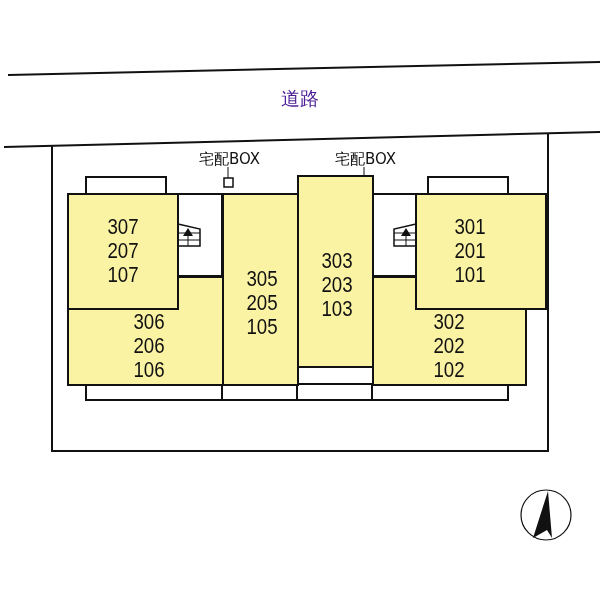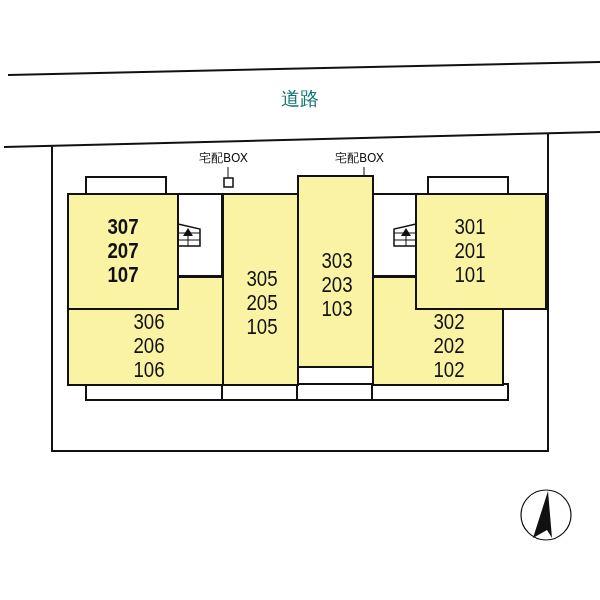--- a/index.html
+++ b/index.html
@@ -1,19 +1,19 @@
 <!DOCTYPE html>
 <html><head>
 <meta charset="utf-8">
 <style>
   html,body{margin:0;padding:0;background:#fff;}
   body{width:600px;height:600px;position:relative;overflow:hidden;font-family:"DejaVu Sans","Liberation Sans",sans-serif;}
   svg{position:absolute;left:0;top:0;}
-  .road-label{position:absolute;left:270px;top:86px;width:60px;text-align:center;font-size:19px;color:#0f766e;}
-  .box-label{position:absolute;font-size:12px;color:#111;white-space:nowrap;}
+  .road-label{position:absolute;left:270px;top:86px;width:60px;text-align:center;font-size:19px;color:#4c1d95;}
+  .box-label{position:absolute;font-size:15px;color:#111;white-space:nowrap;}
   .unit{position:absolute;background:#fbf3a4;border:2px solid #111;box-sizing:border-box;}
   .unit-text{position:absolute;text-align:center;font-family:"Liberation Sans","DejaVu Sans",sans-serif;font-size:22px;line-height:24px;color:#111;transform:scaleX(0.85);}
 </style>
 </head>
 <body>
 
 <svg width="600" height="600" viewBox="0 0 600 600">
 
   <line x1="8" y1="75" x2="600" y2="62" stroke="#111" stroke-width="2"></line>
   <line x1="4" y1="147" x2="600" y2="132" stroke="#111" stroke-width="2"></line>
@@ -64,21 +64,21 @@
 <div class="box-label" style="left:335px;top:150px;">宅配BOX</div>
 
 <div class="unit" style="left:67px;top:276px;width:188px;height:110px;">
   <div class="unit-text" style="left:30px;top:32px;width:100px;">
     <div>306</div>
       <div>206</div>
       <div>106</div>
   </div>
 </div>
 
-<div class="unit" style="left:67px;top:193px;width:112px;height:117px;font-weight:bold;">
+<div class="unit" style="left:67px;top:193px;width:112px;height:117px;">
   <div class="unit-text" style="left:4px;top:20px;width:100px;">
     <div>307</div>
       <div>207</div>
       <div>107</div>
   </div>
 </div>
 
 <div class="unit" style="left:222px;top:193px;width:77px;height:193px;">
   <div class="unit-text" style="left:-12px;top:72px;width:100px;">
     <div>305</div>
@@ -88,21 +88,21 @@
 </div>
 
 <div class="unit" style="left:297px;top:175px;width:77px;height:193px;">
   <div class="unit-text" style="left:-12px;top:72px;width:100px;">
     <div>303</div>
       <div>203</div>
       <div>103</div>
   </div>
 </div>
 
-<div class="unit" style="left:372px;top:276px;width:132px;height:110px;">
+<div class="unit" style="left:372px;top:276px;width:155px;height:110px;">
   <div class="unit-text" style="left:25px;top:32px;width:100px;">
     <div>302</div>
       <div>202</div>
       <div>102</div>
   </div>
 </div>
 
 <div class="unit" style="left:415px;top:193px;width:132px;height:117px;">
   <div class="unit-text" style="left:3px;top:20px;width:100px;">
     <div>301</div>

